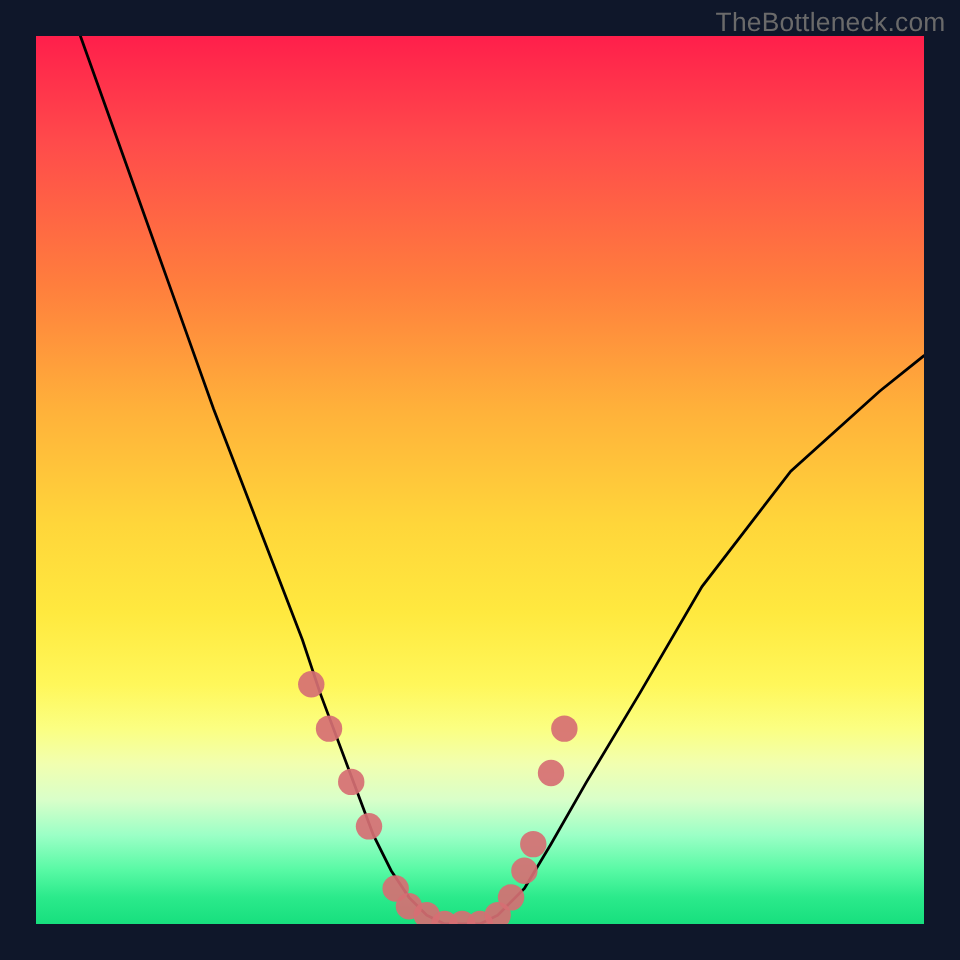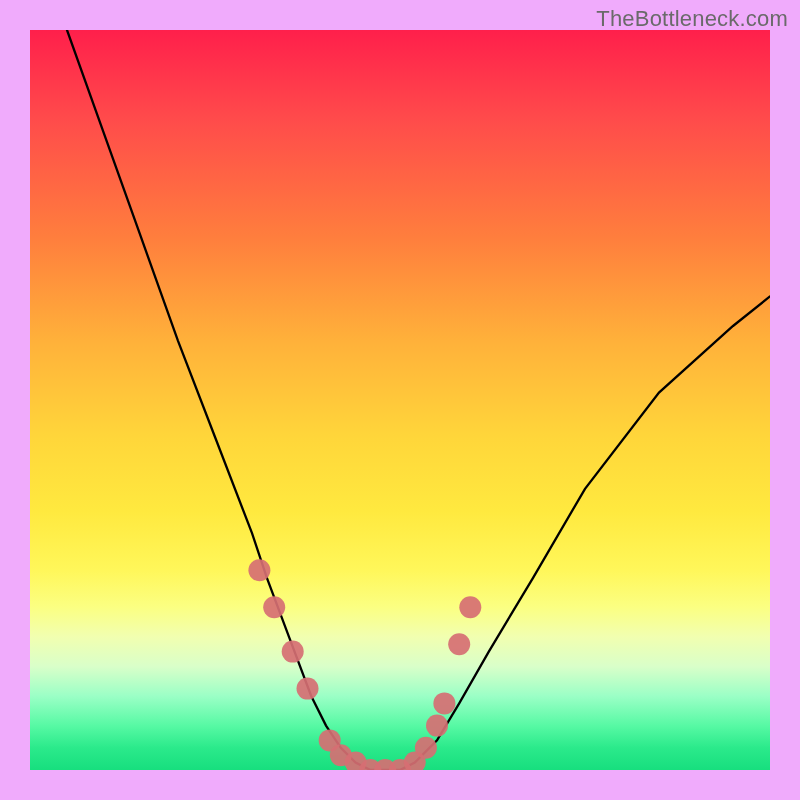--- a/index.html
+++ b/index.html
@@ -10,21 +10,21 @@
     overflow: hidden;
     background: #000;
     font-family: Arial, Helvetica, sans-serif;
   }
   .frame {
     position: absolute;
     left: 0;
     top: 0;
     width: 800px;
     height: 800px;
-    background: #f0abfc;
+    background: #0f172a;
   }
   .plot {
     position: absolute;
     left: 30px;
     top: 30px;
     width: 740px;
     height: 740px;
     background: linear-gradient(to bottom,
       #ff1f4b 0%,
       #ff4b4b 12%,

